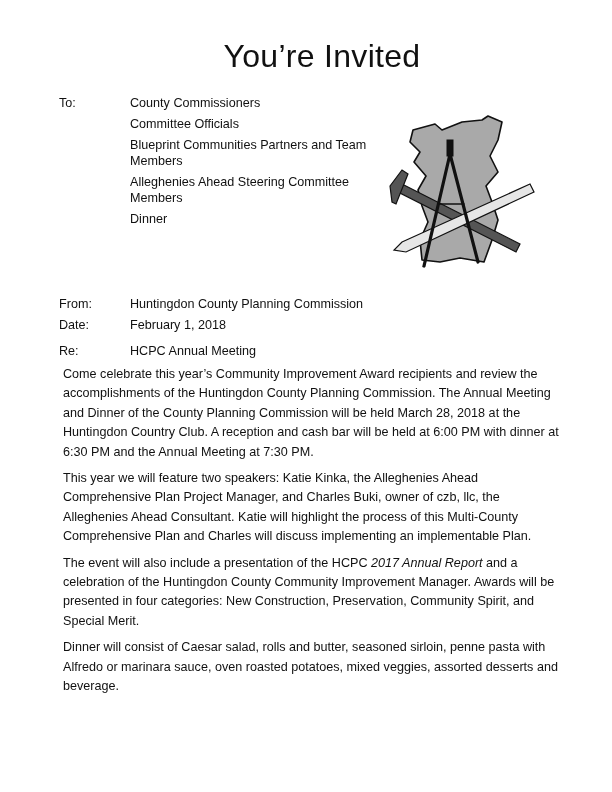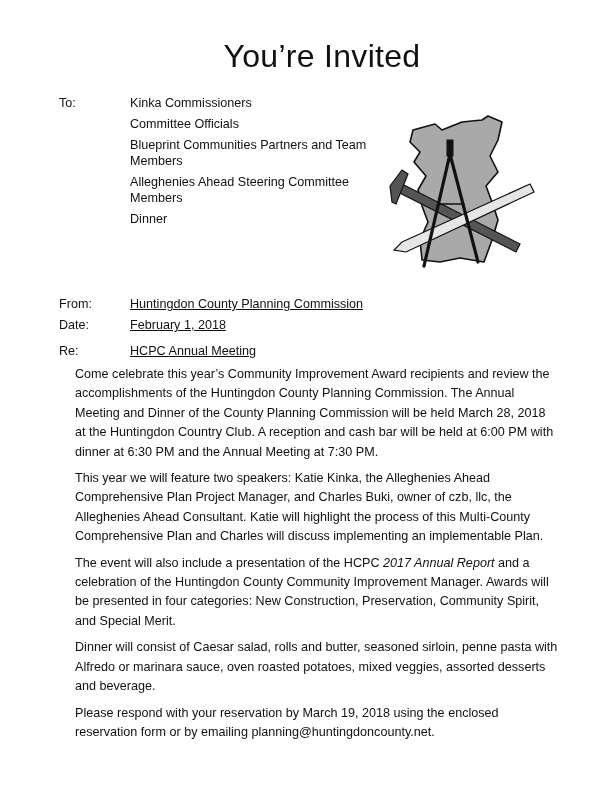--- a/index.html
+++ b/index.html
@@ -6,37 +6,37 @@
   body {
     width: 612px; height: 792px; position: relative; overflow: hidden;
     font-family: "Liberation Sans", sans-serif; color: #111;
   }
   .title {
     position: absolute; left: 16px; top: 38px; width: 612px; text-align: center;
     font-size: 32px; letter-spacing: 0.3px; color: #111;
   }
   .hdr-row { position: absolute; left: 59px; font-size: 12.6px; line-height: 16px; }
   .hdr-label { position: absolute; left: 0; width: 70px; }
-  .hdr-val { position: absolute; left: 71px; width: 260px; text-decoration: underline; }
+  .hdr-val { position: absolute; left: 71px; width: 260px; }
   .to-list { position: absolute; left: 130px; top: 95px; width: 255px; font-size: 12.6px; line-height: 16px; }
   .to-list div { margin-bottom: 5px; }
   .body-text { position: absolute; left: 59px; width: 500px; font-size: 12.6px; line-height: 19.4px; }
-  .body-text p { margin: 0 0 7px 16px; }
+  .body-text p { margin: 0 0 7px 4px; }
   .art { position: absolute; left: 380px; top: 112px; width: 170px; height: 160px; }
 </style>
 </head>
 <body>
 
 <div class="title">You’re Invited</div>
 
 <div class="hdr-row" style="top:95px">
   <span class="hdr-label">To:</span>
 </div>
 <div class="to-list">
-  <div>Kinka Commissioners</div>
+  <div>County Commissioners</div>
   <div>Committee Officials</div>
   <div>Blueprint Communities Partners and Team Members</div>
   <div>Alleghenies Ahead Steering Committee Members</div>
   <div>Dinner</div>
 </div>
 
 <div class="hdr-row" style="top:296px">
   <span class="hdr-label">From:</span>
   <span class="hdr-val">Huntingdon County Planning Commission</span>
 </div>
@@ -69,14 +69,13 @@
       <line x1="58" y1="92" x2="84" y2="92" stroke-width="1.5"></line>
     </g>
   </svg>
 </div>
 
 <div class="body-text" style="top:365px">
   <p>Come celebrate this year’s Community Improvement Award recipients and review the accomplishments of the Huntingdon County Planning Commission.  The Annual Meeting and Dinner of the County Planning Commission will be held March 28, 2018 at the Huntingdon Country Club.  A reception and cash bar will be held at 6:00 PM with dinner at 6:30 PM and the Annual Meeting at 7:30 PM.</p>
   <p>This year we will feature two speakers:  Katie Kinka, the Alleghenies Ahead Comprehensive Plan Project Manager, and Charles Buki, owner of czb, llc, the Alleghenies Ahead Consultant.  Katie will highlight the process of this Multi-County Comprehensive Plan and Charles will discuss implementing an implementable Plan.</p>
   <p><span>The event will also include a presentation of the HCPC </span><i>2017 Annual Report</i><span> and a celebration of the Huntingdon County Community Improvement Manager.  Awards will be presented in four categories:  New Construction, Preservation, Community Spirit, and Special Merit.</span></p>
   <p>Dinner will consist of Caesar salad, rolls and butter, seasoned sirloin, penne pasta with Alfredo or marinara sauce, oven roasted potatoes, mixed veggies, assorted desserts and beverage.</p>
-  <p><span>Please respond with your reservation by March 19, 2018 using the enclosed reservation form or by emailing </span><span>planning@huntingdoncounty.net</span><span>.</span></p>
 </div>
 
 </body></html>

